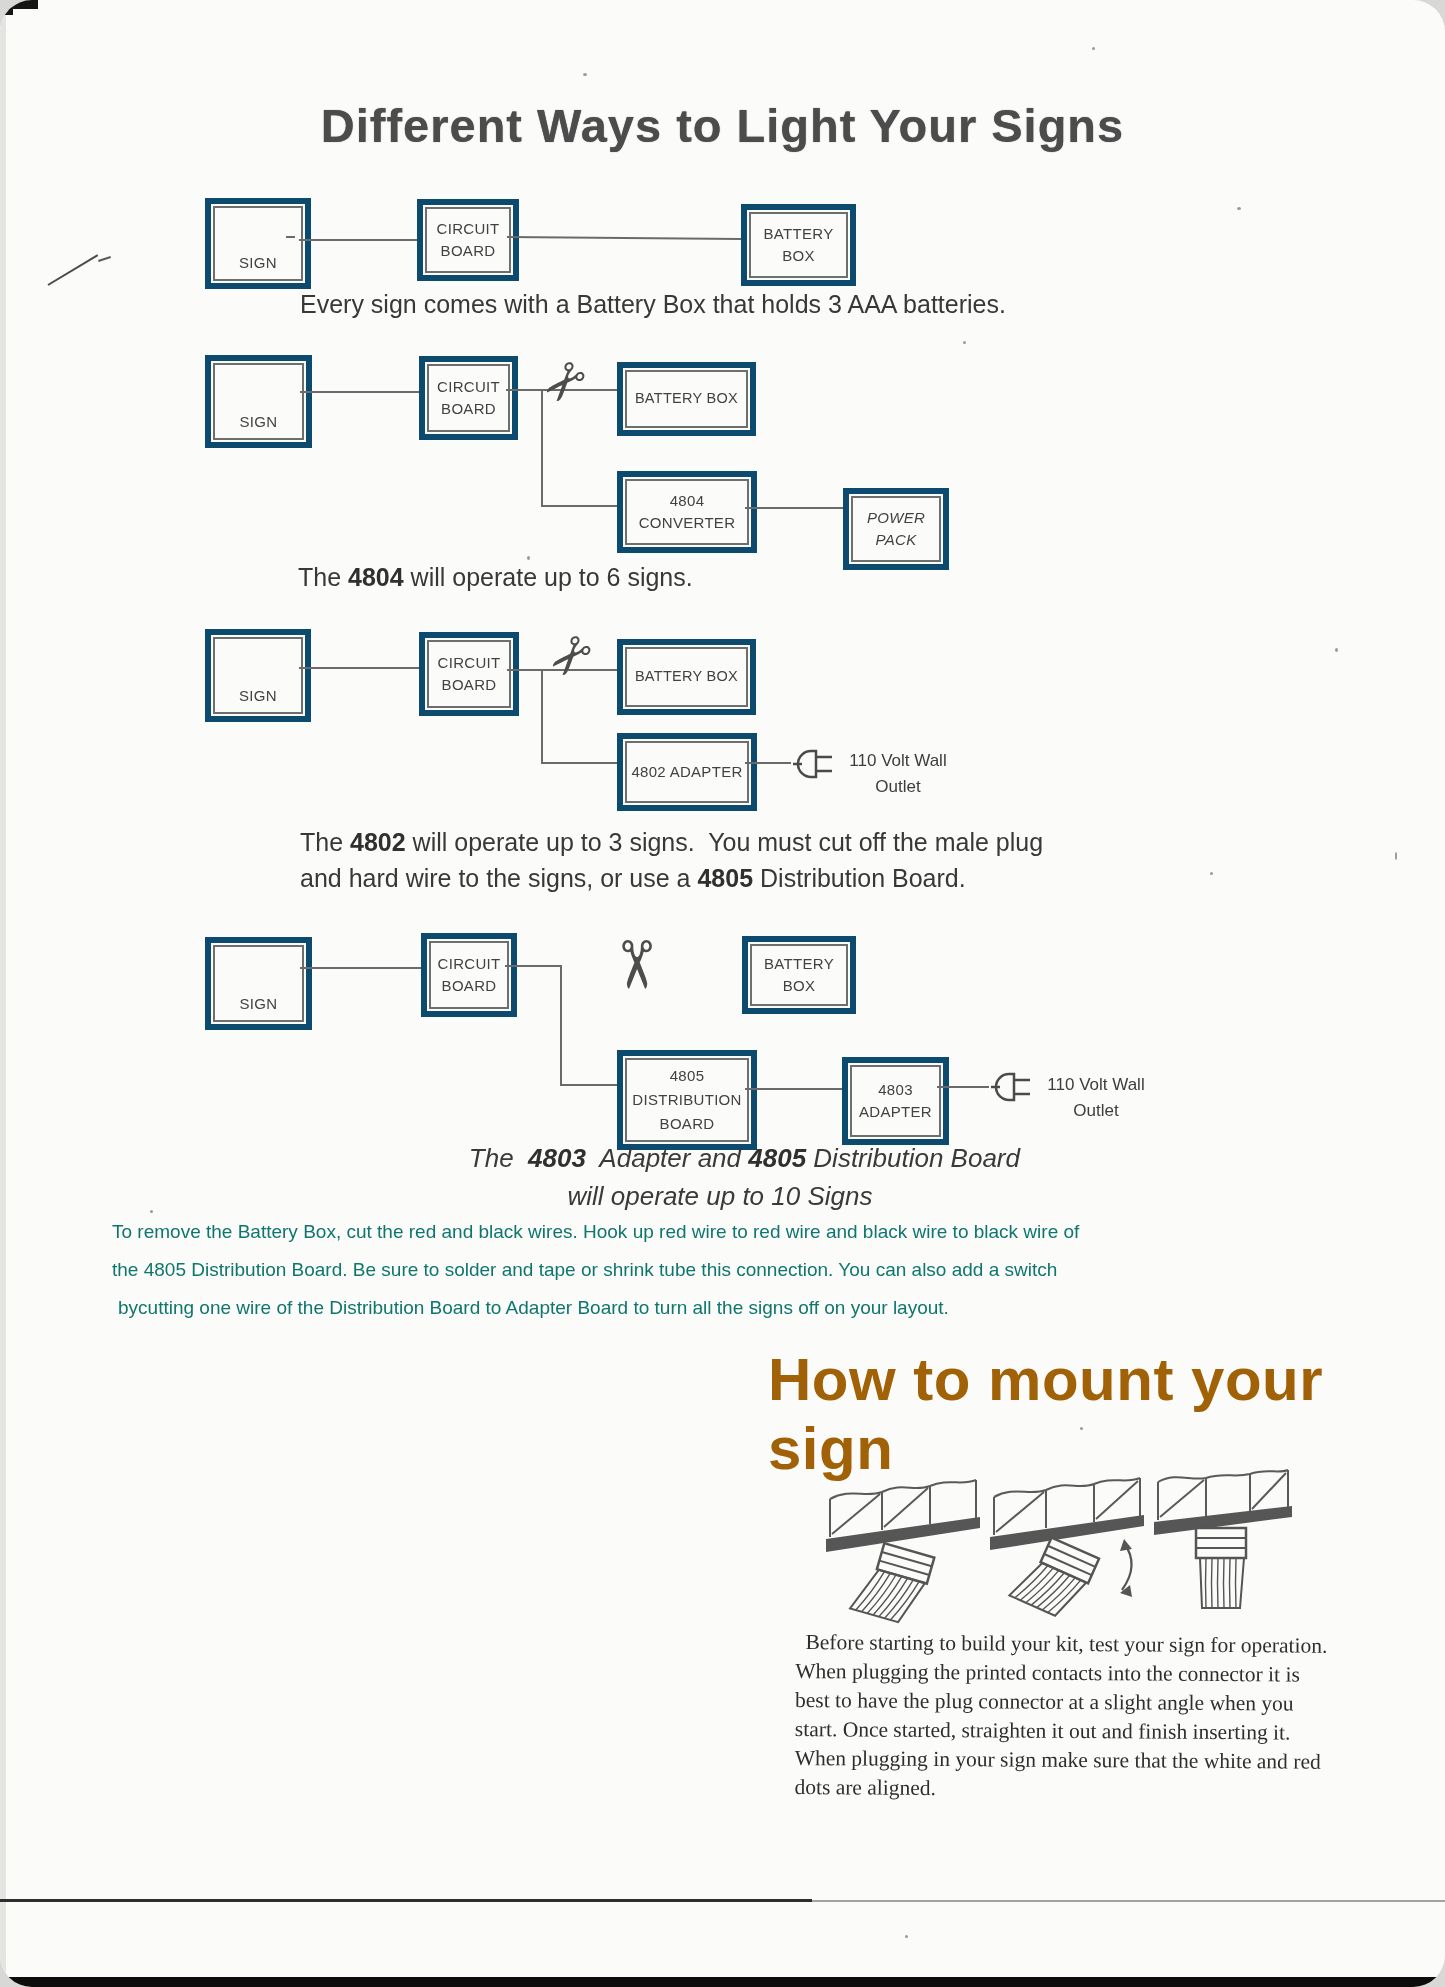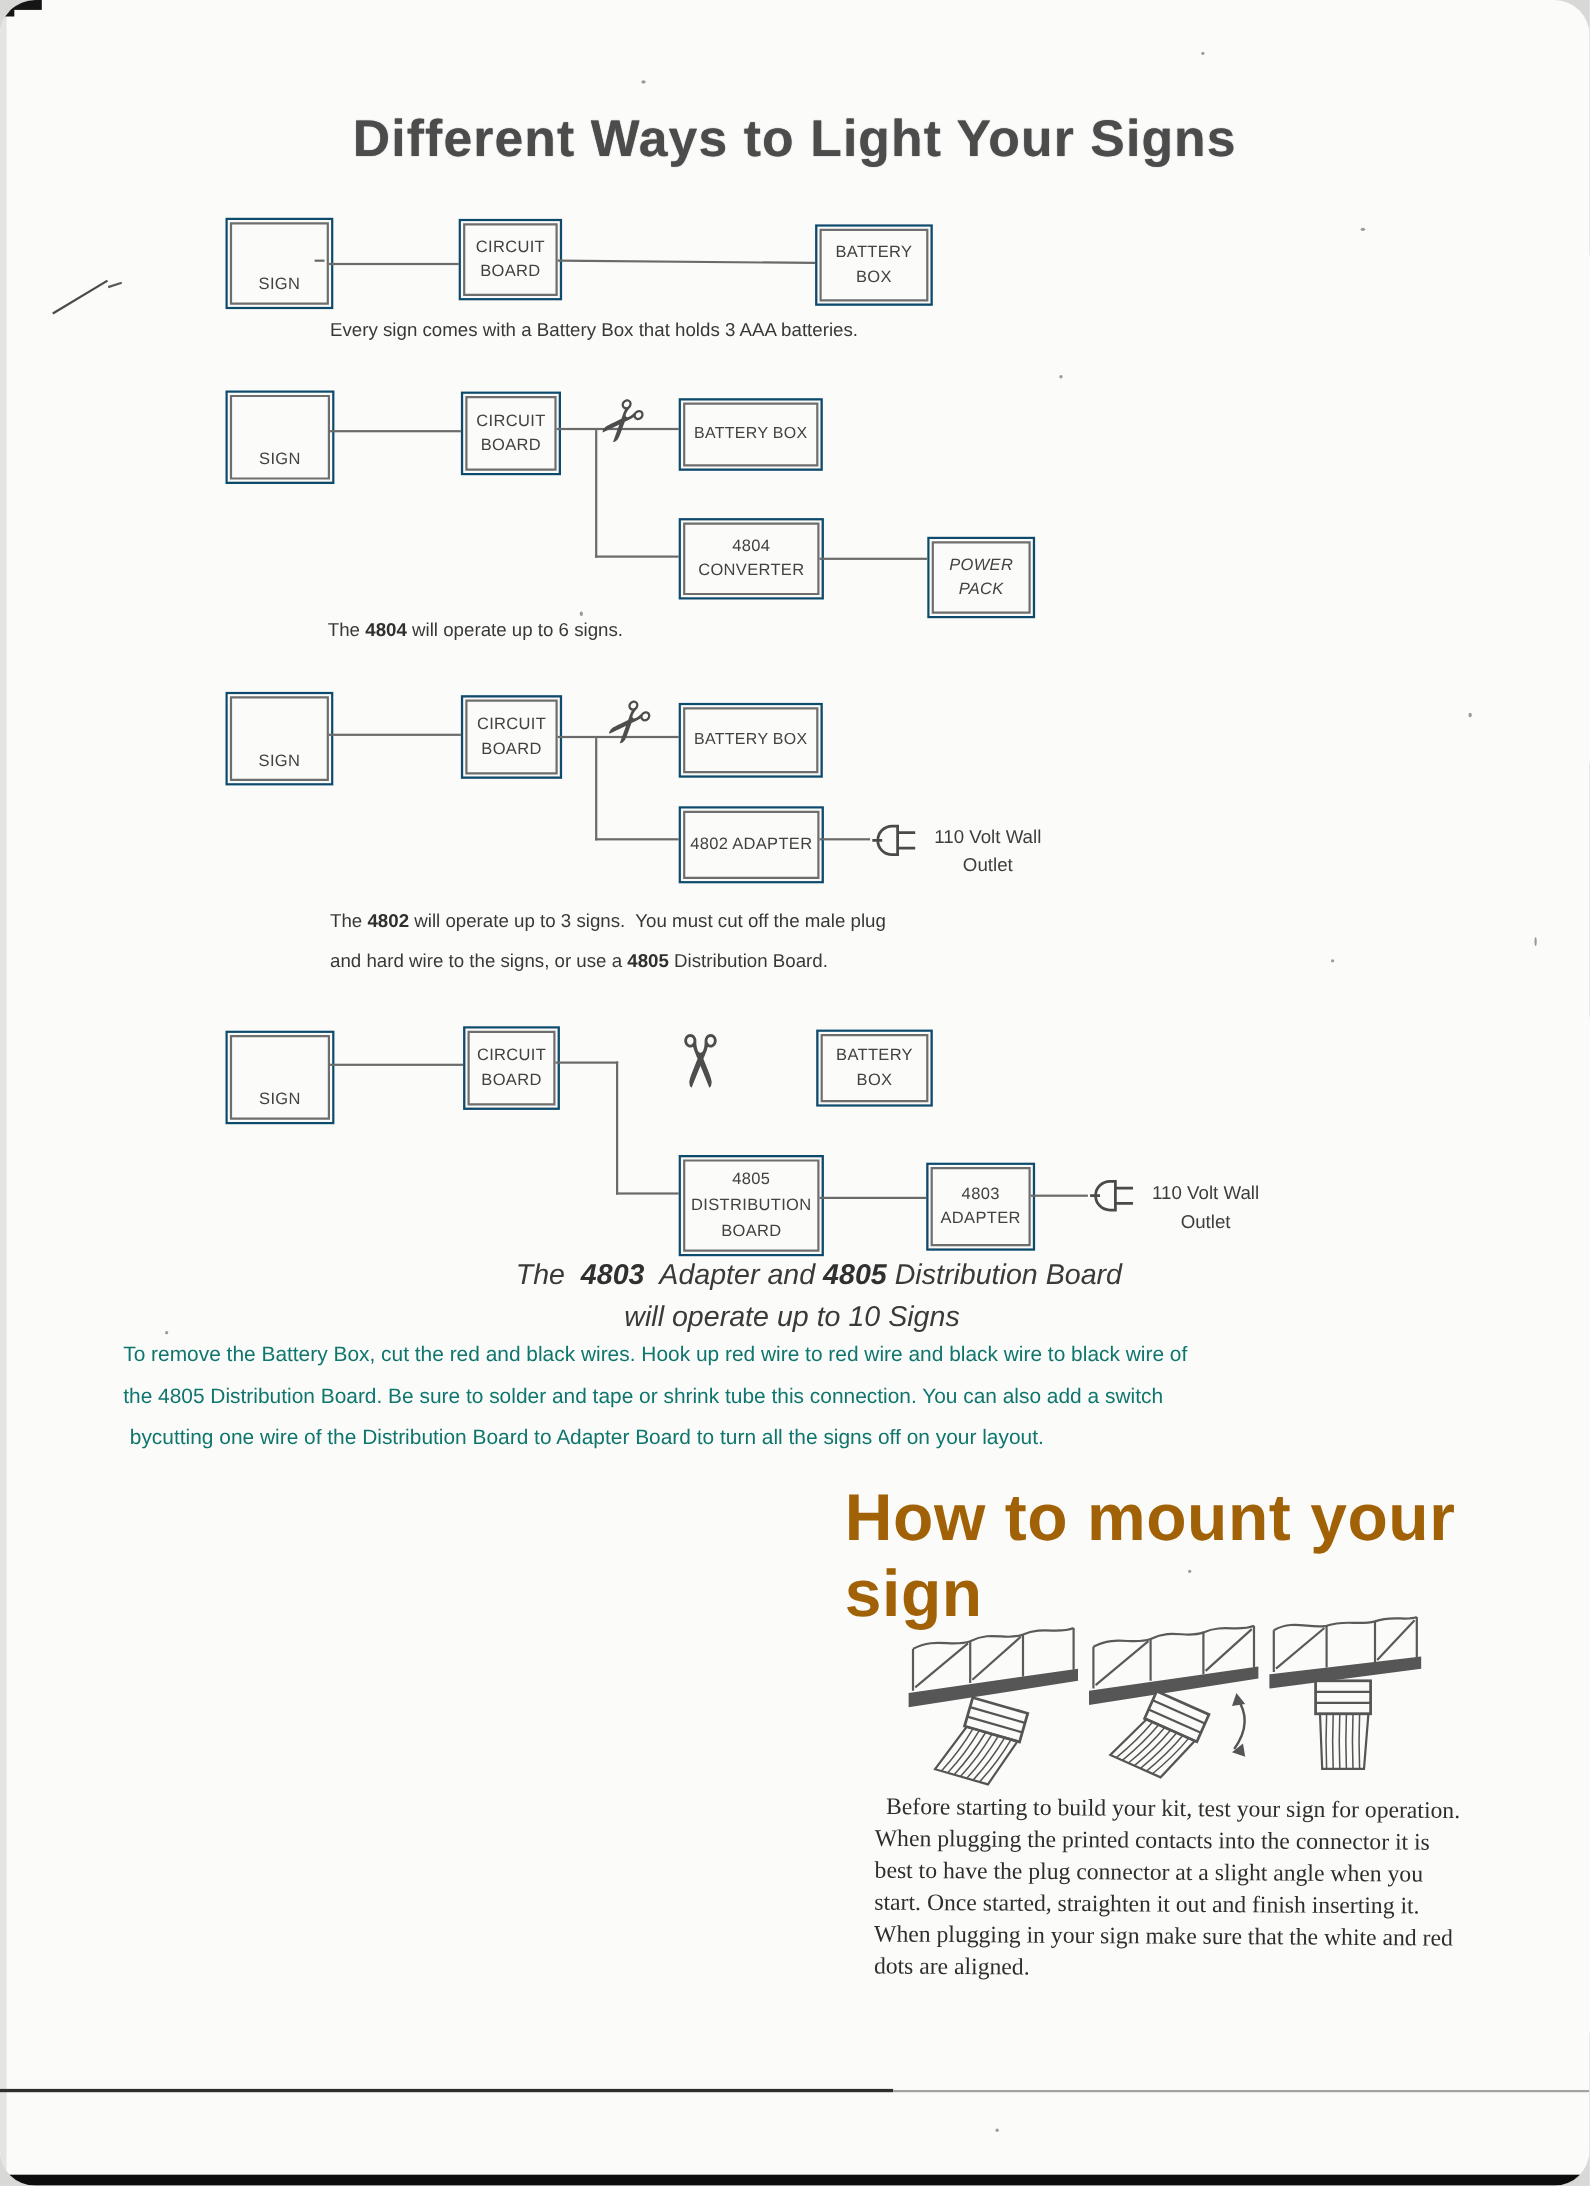--- a/index.html
+++ b/index.html
@@ -5,34 +5,34 @@
   html,body{margin:0;padding:0;background:#d8d8d6;}
   #paper{
     position:relative;width:1445px;height:1987px;margin:0 auto;
     background:#fbfbf9;overflow:hidden;
     font-family:"Liberation Sans",sans-serif;color:#3f3f3f;border-radius:32px;
   }
   .abs{position:absolute;}
   
   .dbox{
     position:absolute;
-    border:2px solid #0c4a6e;
+    border:6px solid #0c4a6e;
     box-shadow:inset 0 0 0 2px #fbfbf9, inset 0 0 0 4px #6e6e6e;
     background:#fbfbf9;
     display:flex;align-items:center;justify-content:center;
     text-align:center;
     font-size:15px;letter-spacing:.3px;line-height:1.5;
     color:#424242;white-space:pre-line;
   }
   .dbox.low{align-items:flex-end;padding-bottom:9px;}
   .wire{position:absolute;background:#6a6a6a;}
   .wire.h{height:2px;}
   .wire.v{width:2px;}
   .scissors{position:absolute;color:#4d4d4d;line-height:1;user-select:none;}
-  .caption{position:absolute;color:#383838;font-size:17px;white-space:pre-wrap;}
+  .caption{position:absolute;color:#383838;font-size:25px;white-space:pre-wrap;}
   .caption b{font-weight:700;color:#303030;}
   .outlet-lbl{position:absolute;font-size:17px;color:#3d3d3d;text-align:center;white-space:pre-line;line-height:1.5;}
   #title{
     position:absolute;left:0;right:0;top:98px;text-align:center;
     font-size:47px;font-weight:700;letter-spacing:1px;color:#4c4c4c;
     text-shadow:0 0 1px #6a6a6a;
   }
   #notes{position:absolute;left:112px;top:1213px;width:1070px;
     font-size:19px;line-height:38px;color:#0f766e;}
   #notes .nline:nth-child(3){padding-left:6px;}

